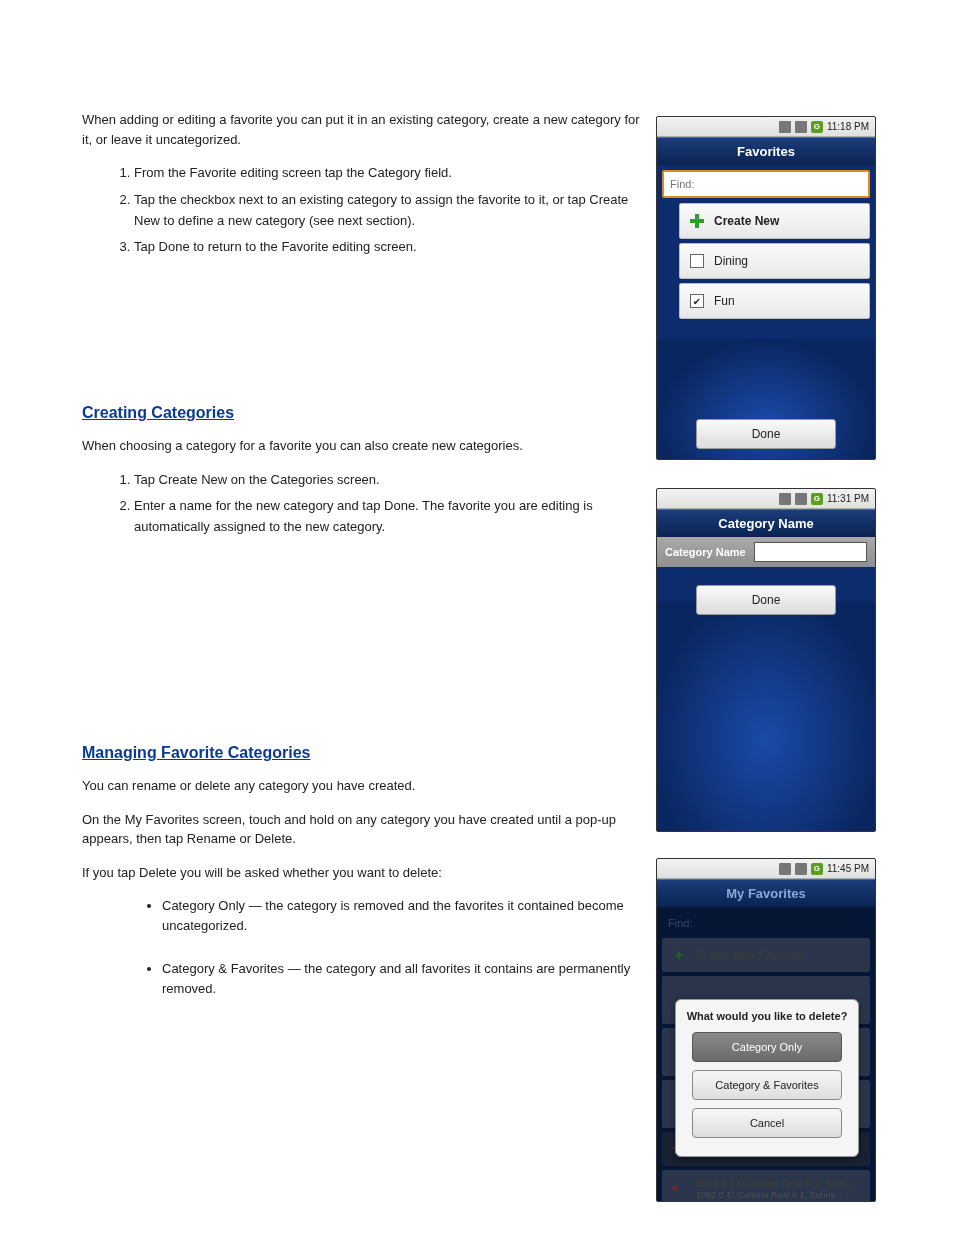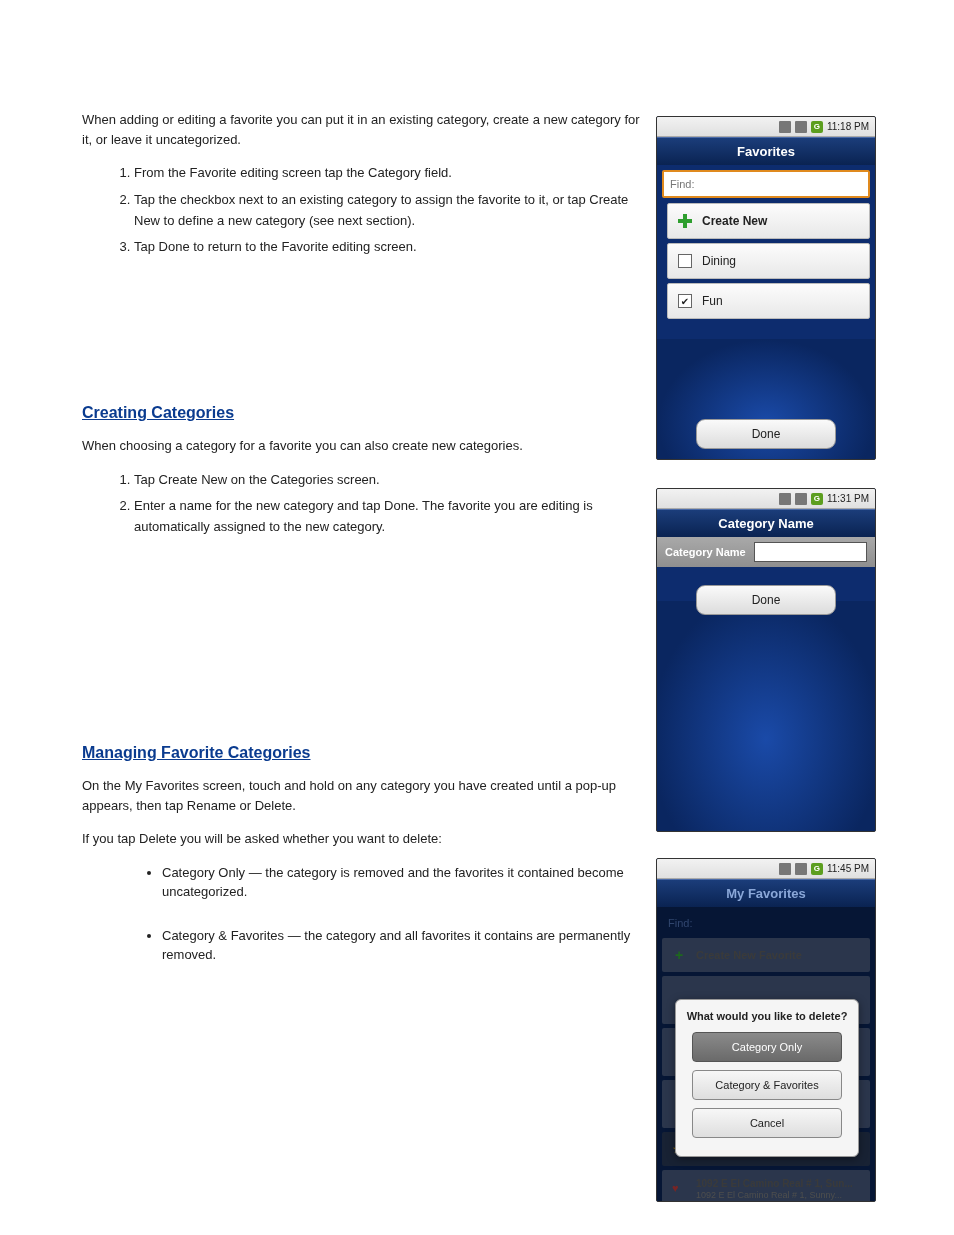--- a/index.html
+++ b/index.html
@@ -68,34 +68,34 @@
 
   .content { position:absolute; top:48px; left:0; right:0; bottom:0; }
 
   
   .find-input {
     margin: 5px; height:28px; border:2px solid #e08a1e; background:#fff;
     display:flex; align-items:center; padding:0 6px;
     color:#777; font-size:11px; border-radius:2px;
   }
   .list-row {
-    margin: 4px 5px 0 10px; height:36px; background: linear-gradient(#fcfcfc,#e8e8e8);
+    margin: 4px 5px 0 22px; height:36px; background: linear-gradient(#fcfcfc,#e8e8e8);
     border:1px solid #bbb; border-radius:2px; display:flex; align-items:center; gap:10px; padding:0 10px;
     font-size:12px; color:#222;
   }
   .list-row.bold { font-weight:bold; }
   .plus-icon { width:14px; height:14px; position:relative; }
   .plus-icon::before, .plus-icon::after { content:""; position:absolute; background:#2e9e2e; }
   .plus-icon::before { left:5px; top:0; width:4px; height:14px; }
   .plus-icon::after  { top:5px; left:0; width:14px; height:4px; }
   .chk { width:14px; height:14px; border:1px solid #666; background:#fff; display:flex; align-items:center; justify-content:center; font-size:10px; color:#222; }
   .done-btn {
     position:absolute; left:50%; transform:translateX(-50%);
     bottom: 10px; width: 140px; height:30px;
-    background: linear-gradient(#fafafa,#dcdcdc); border:1px solid #999; border-radius:9px;
+    background: linear-gradient(#fafafa,#dcdcdc); border:1px solid #999; border-radius:3px;
     display:flex; align-items:center; justify-content:center; font-size:12px; color:#222;
   }
   .blue-fill { position:absolute; left:0; right:0; bottom:0; top:174px;
     background: radial-gradient(ellipse at 50% 70%, #1a4aa8, #0a2660 70%); }
   .blue-fill2 { position:absolute; left:0; right:0; bottom:0; top:64px;
     background: radial-gradient(ellipse at 50% 60%, #1a4aa8, #0a2660 75%); }
 
   
   .gray-row {
     background: linear-gradient(#a9a9a9,#8f8f8f);
@@ -165,20 +165,21 @@
     <ol class="steps">
       <li>Tap Create New on the Categories screen.</li>
       <li>Enter a name for the new category and tap Done. The favorite you are editing is automatically assigned to the new category.</li>
     </ol>
   </div>
 
   <div style="height:170px"></div>
 
   <div class="section">
     <div class="sec-h">Managing Favorite Categories</div>
+    <p class="para">You can rename or delete any category you have created.</p>
     <p class="para">On the My Favorites screen, touch and hold on any category you have created until a pop-up appears, then tap Rename or Delete.</p>
     <p class="para">If you tap Delete you will be asked whether you want to delete:</p>
     <ul class="bullets">
       <li>Category Only — the category is removed and the favorites it contained become uncategorized.</li>
       <li>Category &amp; Favorites — the category and all favorites it contains are permanently removed.</li>
     </ul>
   </div>
 
 </div>
 

